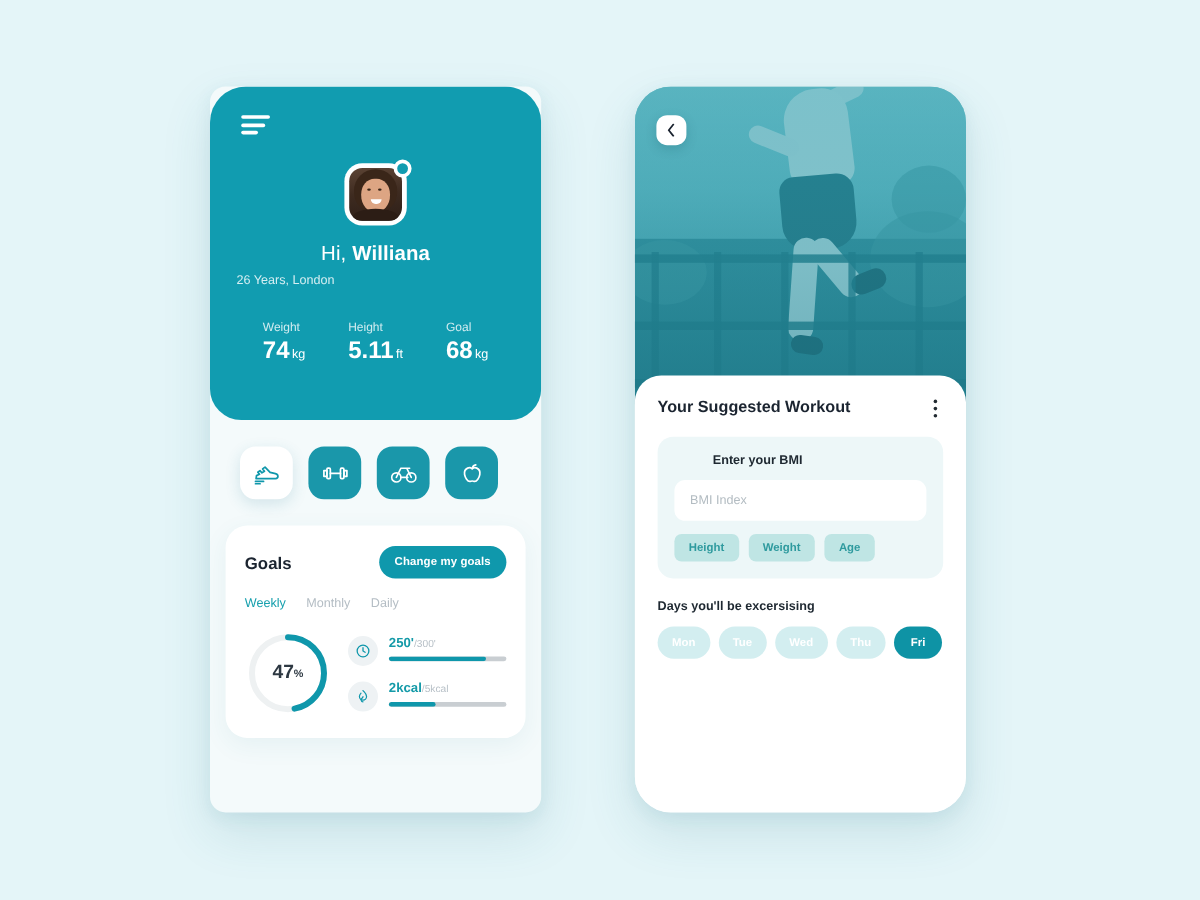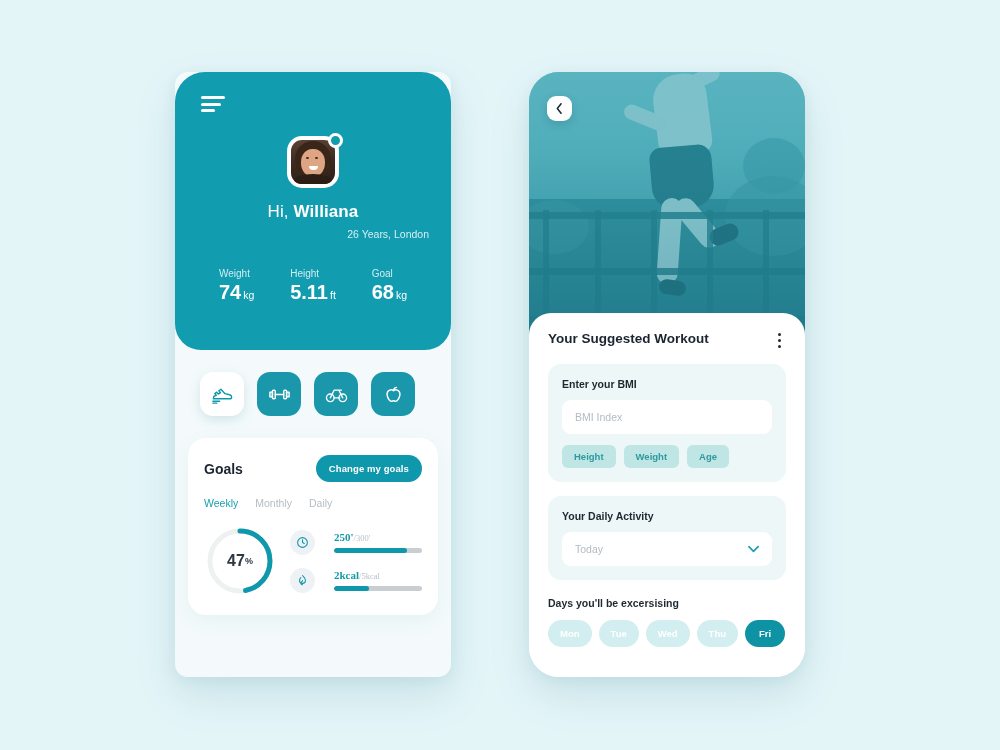--- a/index.html
+++ b/index.html
@@ -88,21 +88,21 @@
     border: 3px solid #ffffff;
   }
 
   .greet {
     text-align:center; color:#ffffff;
     font-size:17px; margin-top:14px; letter-spacing:0.1px;
   }
   .greet .light { font-weight:400; }
   .greet .bold  { font-weight:700; }
   .subgreet {
-    text-align:right; color:#d5eef2;
+    text-align:left; color:#d5eef2;
     font-size:10.5px; margin-top:6px; font-weight:400;
   }
 
   .stats-row {
     display:flex; justify-content:space-between;
     padding: 0 22px; margin-top: 28px;
   }
   .stat { text-align:left; }
   .stat .label { color:#d2ecf0; font-size:10px; font-weight:400; margin-bottom:3px; }
   .stat .val   { color:#ffffff; font-size:20px; font-weight:700; line-height:1; }
@@ -146,21 +146,21 @@
   .ring-wrap { position:relative; width:72px; height:72px; flex:0 0 72px;text-align:center; }
   .ring-wrap svg { width:72px; height:72px; transform: rotate(-90deg); }
   .ring-label {
     position:absolute; inset:0;
     display:flex; align-items:center; justify-content:center;
     font-size:16px; font-weight:700; color:#2d3842;
   }
   .ring-label sup { font-size:9px; font-weight:700; }
 
   .metrics { flex:1; display:flex; flex-direction:column; gap:13px; }
-  .metric { display:flex; align-items:center; gap:19px;font-family:Liberation Serif, serif; }
+  .metric { display:flex; align-items:flex-start; gap:9px; }
   .metric-icon {
     width:25px; height:25px; border-radius:50%;
     background:#eef2f4; flex:0 0 25px;
     display:flex; align-items:center; justify-content:center;
   }
   .metric-icon svg { width:13px; height:13px; }
   .metric-right { flex:1; }
   .metric-text { font-size:11px; font-weight:700; color:#149aa8; margin-bottom:5px; }
   .metric-text .den { color:#b6bfc6; font-size:8.5px; font-weight:500; }
   .bar { height:4.5px; background:#c9ced2; border-radius:4px; overflow:hidden; }
@@ -257,21 +257,21 @@
   .sheet-head { display:flex; align-items:flex-start; justify-content:space-between; }
   .sheet-title { font-size:13.5px; font-weight:700; color:#1b2430; }
   .kebab { display:flex; flex-direction:column; gap:3px; cursor:pointer; padding:2px 5px; }
   .kebab i { width:3px; height:3px; border-radius:50%; background:#222a31; display:block; }
 
   .panel {
     background:#edf7f8; border-radius:13px;
     padding: 14px 14px 14px 14px;
     margin-top: 14px;
   }
-  .panel-label { font-size:10.5px; font-weight:700; color:#1e2831; }
+  .panel-label { font-size:10.5px; font-weight:700; color:#1e2831;margin-left:32px; }
   .panel-input {
     width:100%; margin-top:10px;
     background:#ffffff; border:none; border-radius:9px;
     padding: 11px 13px;
     font-size:10.5px; color:#3b4650;
     font-family:"Liberation Sans", sans-serif;
     outline:none;
   }
   .panel-input::placeholder { color:#b3bcc2; }
   .chips { display:flex; gap:8px; margin-top:11px; }
@@ -509,29 +509,20 @@
       <div class="panel">
         <div class="panel-label">Enter your BMI</div>
         <input class="panel-input" type="text" placeholder="BMI Index" style="">
         <div class="chips">
           <button class="chip">Height</button>
           <button class="chip">Weight</button>
           <button class="chip">Age</button>
         </div>
       </div>
 
-      <div class="panel">
-        <div class="panel-label">Your Daily Activity</div>
-        <div class="select-wrap">
-          <button class="select-box">Today</button>
-          <svg class="select-chev" viewBox="0 0 12 8" fill="none" stroke="#17a0ae" stroke-width="1.8" stroke-linecap="round" stroke-linejoin="round">
-            <path d="M1 1.5L6 6.5 11 1.5"></path>
-          </svg>
-        </div>
-      </div>
 
       <div class="days-label">Days you'll be excersising</div>
       <div class="days">
         <button class="day">Mon</button>
         <button class="day">Tue</button>
         <button class="day">Wed</button>
         <button class="day">Thu</button>
         <button class="day active">Fri</button>
       </div>
     </div>

